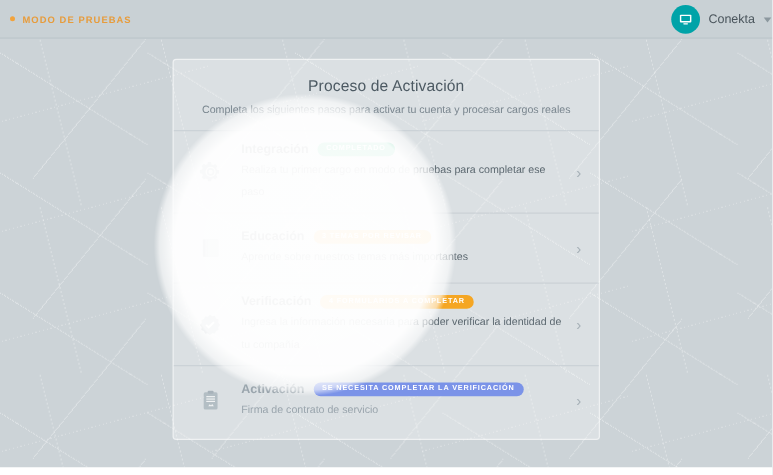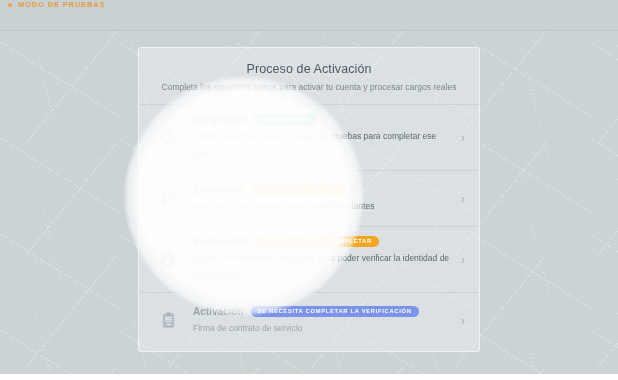--- a/index.html
+++ b/index.html
@@ -27,21 +27,20 @@
     left: 0; top: 0;
     width: 618px;
     height: 31px;
     background: #c9d1d5;
     border-bottom: 1px solid #bcc5ca;
     display: flex;
     justify-content: space-between;
     box-sizing: border-box;
     padding: 0 1px 0 8px;
     z-index: 40;
-    flex-direction: column;
   }
   .test-mode {
     display: flex;
     align-items: center;
     gap: 6px;
   }
   .test-dot {
     width: 4px;
     height: 4px;
     border-radius: 50%;
@@ -225,20 +224,31 @@
 </head>
 <body>
 
 <div class="app">
 
   <div class="topbar">
     <div class="test-mode">
       <span class="test-dot"></span>
       <span class="test-mode-label">MODO DE PRUEBAS</span>
     </div>
+    <div class="acct">
+      <span class="acct-avatar">
+        <svg width="13" height="13" viewBox="0 0 24 24" class="icon-shape" aria-hidden="true">
+          <rect x="3.5" y="5" width="17" height="11.5" rx="1.4" fill="#ffffff"></rect>
+          <rect x="5.6" y="7" width="12.8" height="7.5" rx="0.7" fill="#00a3a8"></rect>
+          <rect x="8.5" y="17.6" width="7" height="1.8" rx="0.9" fill="#ffffff"></rect>
+        </svg>
+      </span>
+      <span class="acct-name">Conekta</span>
+      <span class="chev-down"></span>
+    </div>
   </div>
 
   <div class="page"></div>
 
   <div class="card">
     <div class="card-head">
       <div class="card-title">Proceso de Activación</div>
       <div class="card-sub">Completa los siguientes pasos para activar tu cuenta y procesar cargos reales</div>
     </div>
 

